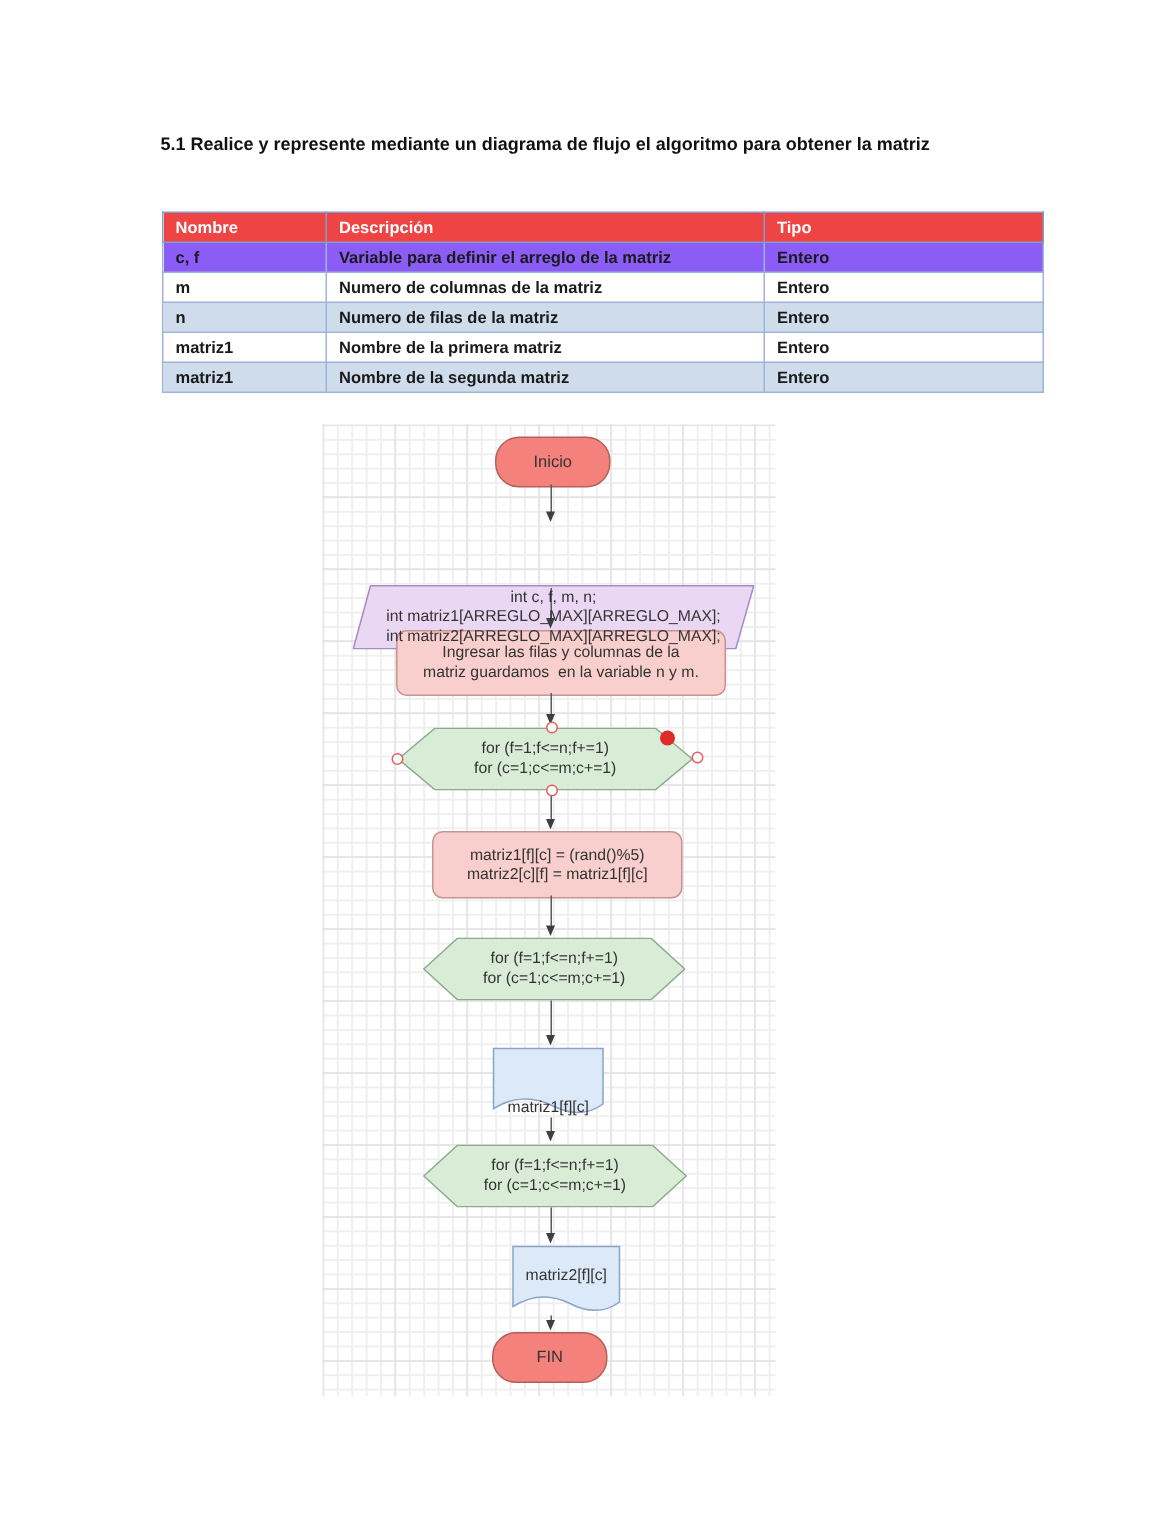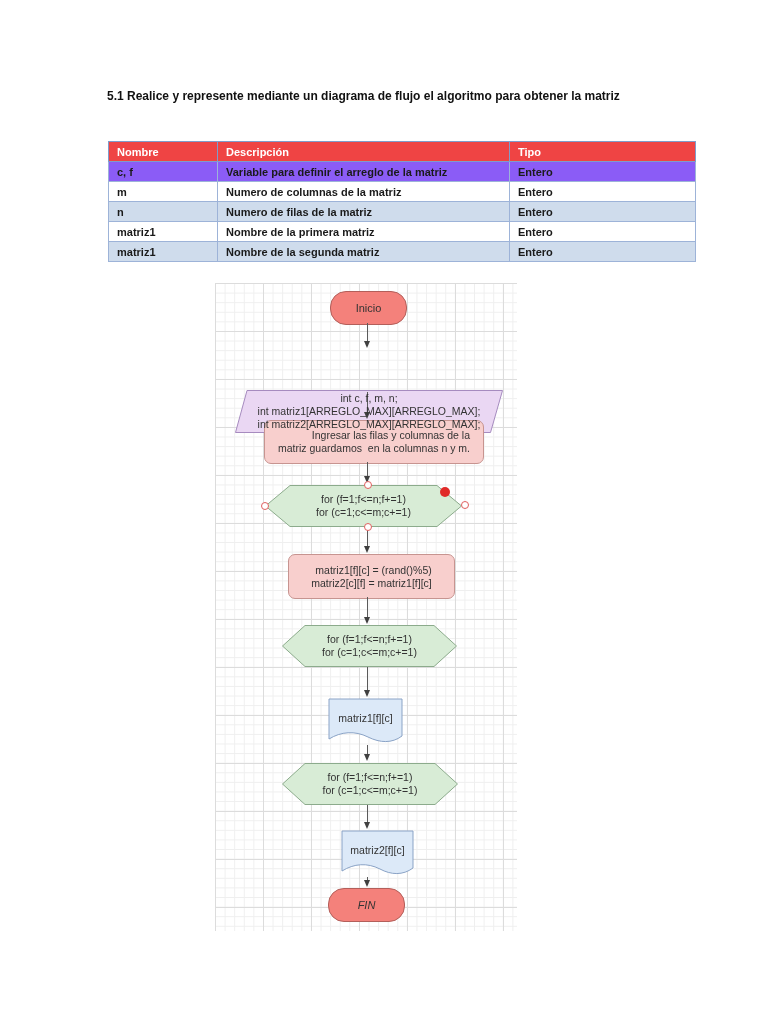--- a/index.html
+++ b/index.html
@@ -29,21 +29,21 @@
       linear-gradient(#efefef 1px, transparent 1px),
       linear-gradient(90deg,#efefef 1px, transparent 1px);
     background-size:48px 48px,48px 48px,9.6px 9.6px,9.6px 9.6px;
   }
   .node{position:absolute;display:flex;align-items:center;justify-content:center;
     text-align:center;font-size:10.5px;color:#333;}
   .node svg{position:absolute;left:0;top:0;}
   .node .lbl{position:relative;z-index:2;line-height:13px;}
   .node .lbl div{white-space:pre;}
   .stadium{border:1px solid #b35f5a;background:#f4817b;border-radius:16px;font-size:11px;}
-  .box-pink{border:1px solid #c79490;background:#f8cfcd;border-radius:7px;text-align:right;}
+  .box-pink{border:1px solid #c79490;background:#f8cfcd;border-radius:7px;}
   
   .arrow{position:absolute;width:7px;}
   .arrow .line{position:absolute;left:3px;top:0;bottom:6px;width:1px;background:#5a5a5a;}
   .arrow:after{content:'';position:absolute;bottom:0;left:0;width:0;height:0;
     border-left:3.5px solid transparent;border-right:3.5px solid transparent;
     border-top:7px solid #3f3f3f;}
   
   .handle{position:absolute;width:8px;height:8px;border-radius:50%;
     border:1.5px solid #e0605f;background:#fff;box-sizing:border-box;z-index:5;}
   .dot-red{position:absolute;width:10px;height:10px;border-radius:50%;
@@ -112,21 +112,21 @@
     </div>
   </div>
 
   <div class="arrow" style="left:149px;top:109px;height:27px;">
       <div class="line"></div>
     </div>
 
   <div class="node box-pink" style="left:49px;top:137px;width:218px;height:42px;">
     <div class="lbl">
       <div>Ingresar las filas y columnas de la</div>
-      <div>matriz guardamos  en la columnas n y m.</div>
+      <div>matriz guardamos  en la variable n y m.</div>
     </div>
   </div>
 
   <div class="arrow" style="left:149px;top:179px;height:21px;">
       <div class="line"></div>
     </div>
 
   <div class="node" style="left:50px;top:202px;width:197px;height:42px;">
     <svg width="197" height="42">
       <polygon points="0.5,21 25,0.5 172,0.5 196.5,21 172,41.5 25,41.5" fill="#d8ecd6" stroke="#8cab8c" stroke-width="1"></polygon>
@@ -165,21 +165,21 @@
     <div class="lbl">
       <div>for (f=1;f&lt;=n;f+=1)</div>
       <div>for (c=1;c&lt;=m;c+=1)</div>
     </div>
   </div>
 
   <div class="arrow" style="left:149px;top:384px;height:30px;">
       <div class="line"></div>
     </div>
 
-  <div class="node" style="left:113px;top:415px;width:75px;height:47px;">
+  <div class="node" style="left:113px;top:415px;width:75px;height:47px;align-items:flex-end;">
     <svg width="75" height="47">
       <path d="M1,1 H74 V38 C64,45.5 52,45 40,39 C27,32.5 13,33.5 1,41 Z" fill="#dce9f8" stroke="#8aa3c6" stroke-width="1"></path>
     </svg>
     <div class="lbl" style="margin-top:-6px;">matriz1[f][c]</div>
   </div>
 
   <div class="arrow" style="left:149px;top:462px;height:16px;">
       <div class="line"></div>
     </div>
 
@@ -201,17 +201,17 @@
     <svg width="73" height="47">
       <path d="M1,1 H72 V38 C62,45.5 50,45 39,39 C26,32.5 13,33.5 1,41 Z" fill="#dce9f8" stroke="#8aa3c6" stroke-width="1"></path>
     </svg>
     <div class="lbl" style="margin-top:-6px;">matriz2[f][c]</div>
   </div>
 
   <div class="arrow" style="left:149px;top:594px;height:10px;">
       <div class="line"></div>
     </div>
 
-  <div class="node stadium" style="left:113px;top:605px;width:75px;height:32px;font-style:italic;">
+  <div class="node stadium" style="left:113px;top:605px;width:75px;height:32px;">
     <div class="lbl">FIN</div>
   </div>
 
 </div>
 
 </body></html>

